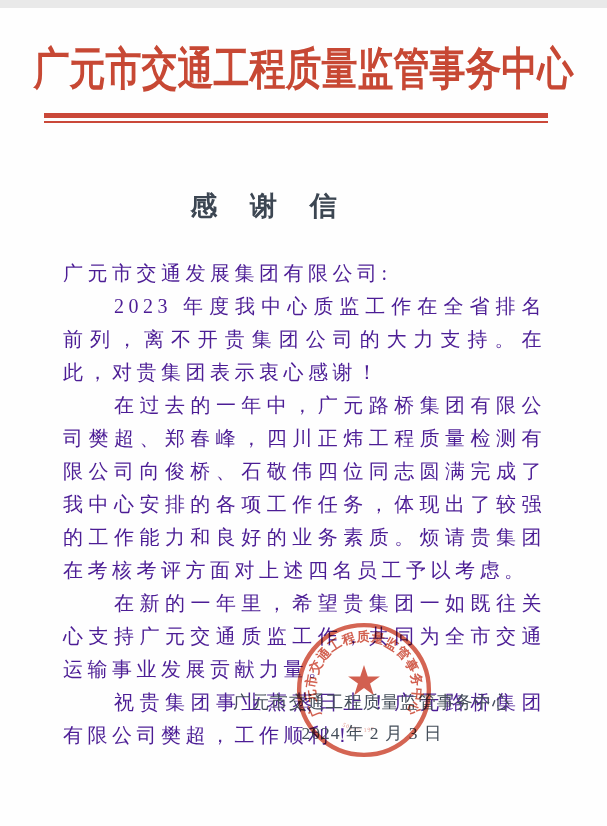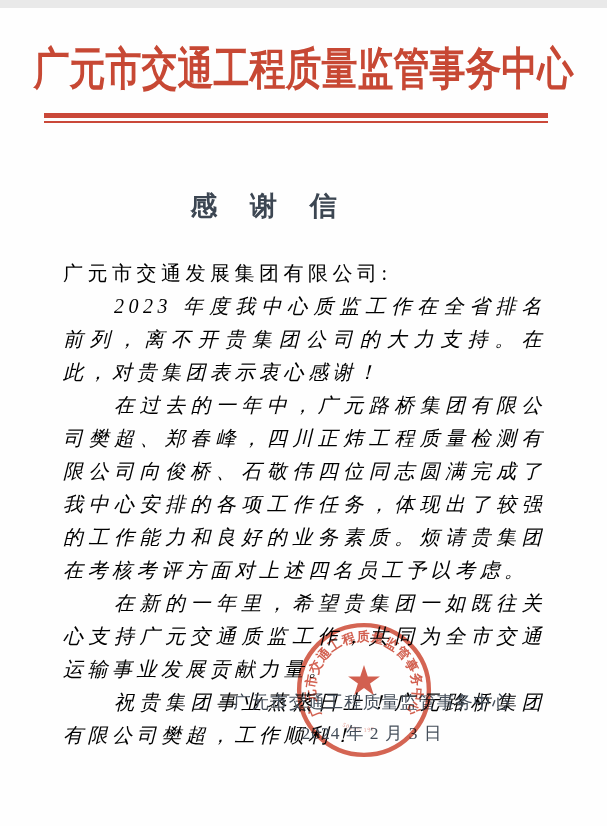--- a/index.html
+++ b/index.html
@@ -35,28 +35,28 @@
     position:absolute;top:180px;left:0;width:527px;
     margin:0;text-align:center;
     font-size:27px;font-weight:600;
     color:#3c4652;
     letter-spacing:13px;
     text-indent:13px;
   }
   
   .letter-body{
     position:absolute;top:249px;left:63px;width:483px;
-    color:#000000;
+    color:#4c1d95;
     font-size:20px;
     line-height:33px;
     letter-spacing:4.5px;
     text-align:justify;
   }
   .letter-body p{margin:0;}
-  .letter-body p.para{text-indent:51px;font-style:italic;}
+  .letter-body p.para{text-indent:51px;}
   
   .sign-block{
     position:absolute;top:679px;left:228px;width:288px;
     text-align:center;
     color:#444e5a;
     font-size:17.5px;
     line-height:31px;
   }
   .sign-block p{margin:0;letter-spacing:1px;}
   

